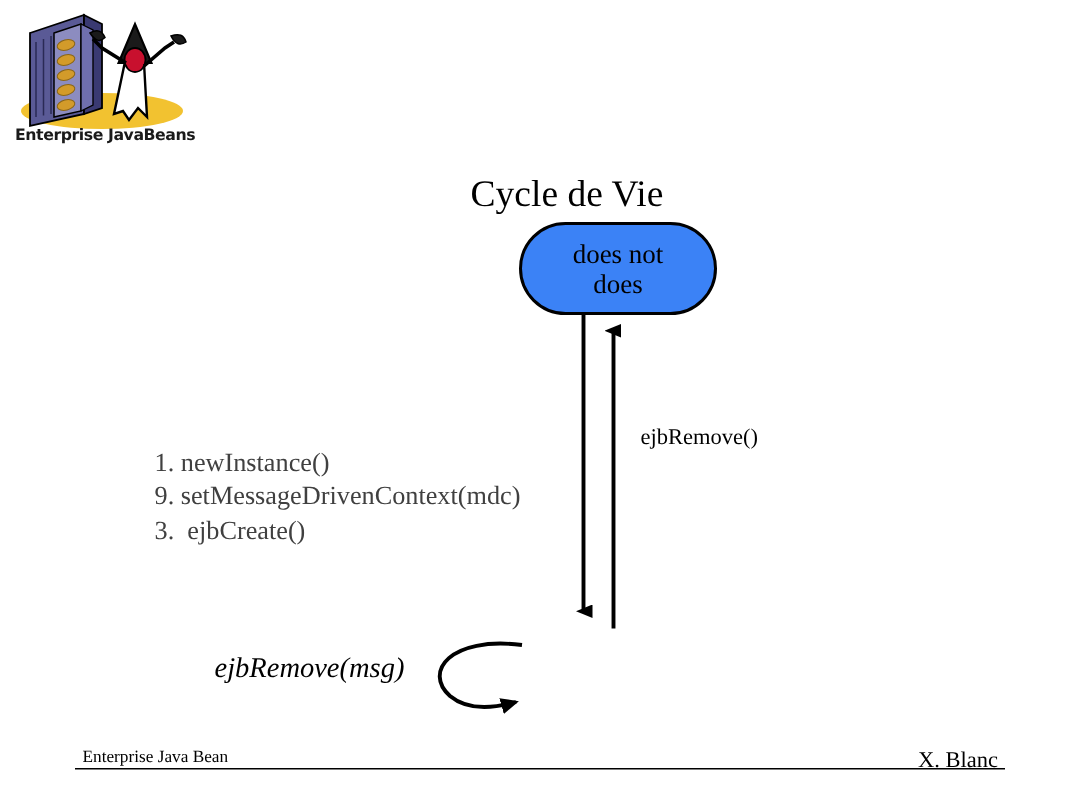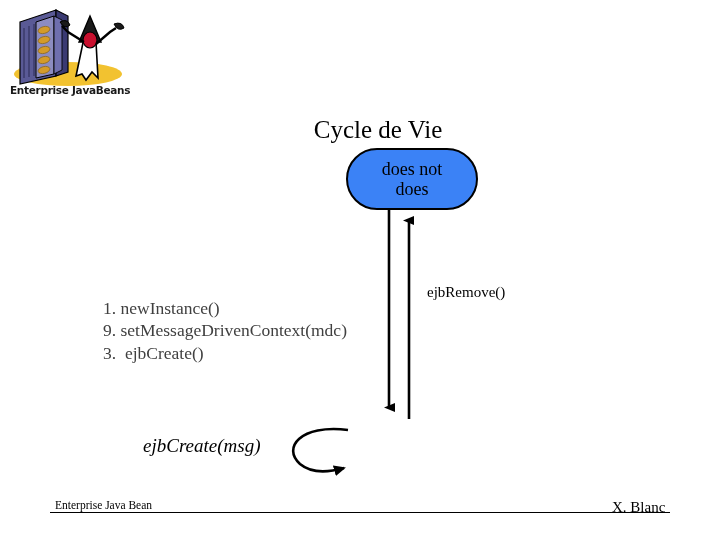--- a/index.html
+++ b/index.html
@@ -244,19 +244,19 @@
   </div>
 
 
   <div class="create-steps">
     <div>1. newInstance()</div>
     <div>9. setMessageDrivenContext(mdc)</div>
     <div>3.  ejbCreate()</div>
   </div>
 
   <div class="remove-label">ejbRemove()</div>
-  <div class="onmessage-label">ejbCreate(msg)</div>
+  <div class="onmessage-label">ejbRemove(msg)</div>
 
   <div class="footer-line"></div>
   <div class="footer-left">Enterprise Java Bean</div>
   <div class="footer-right">X. Blanc</div>
 
 </div>
 
 </body></html>

